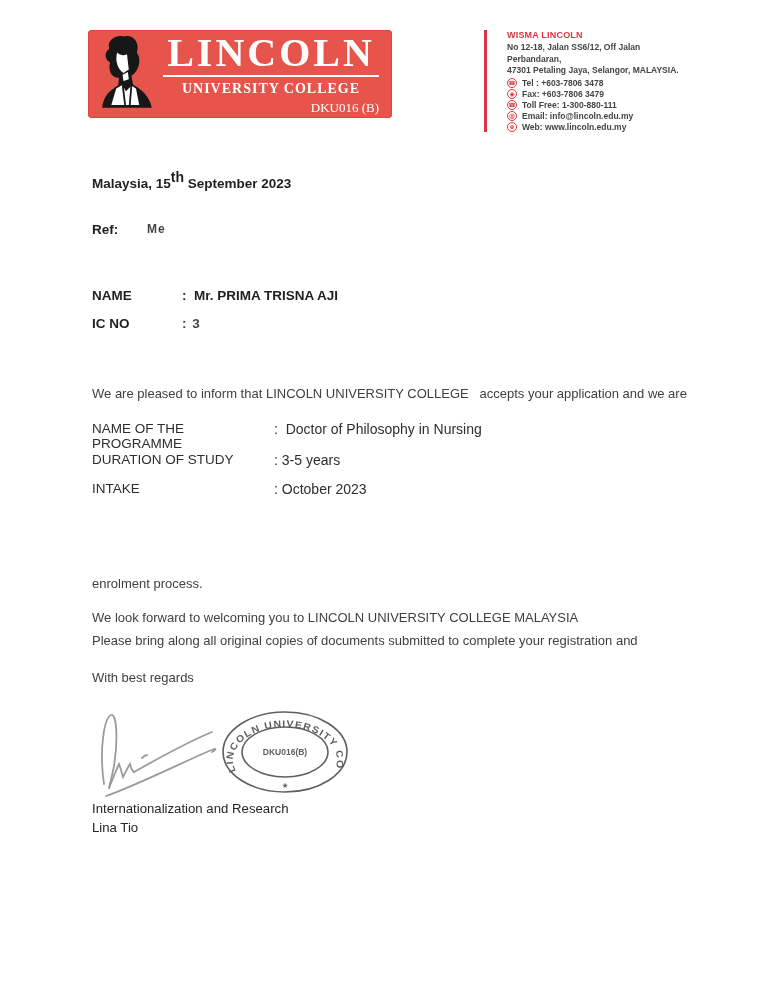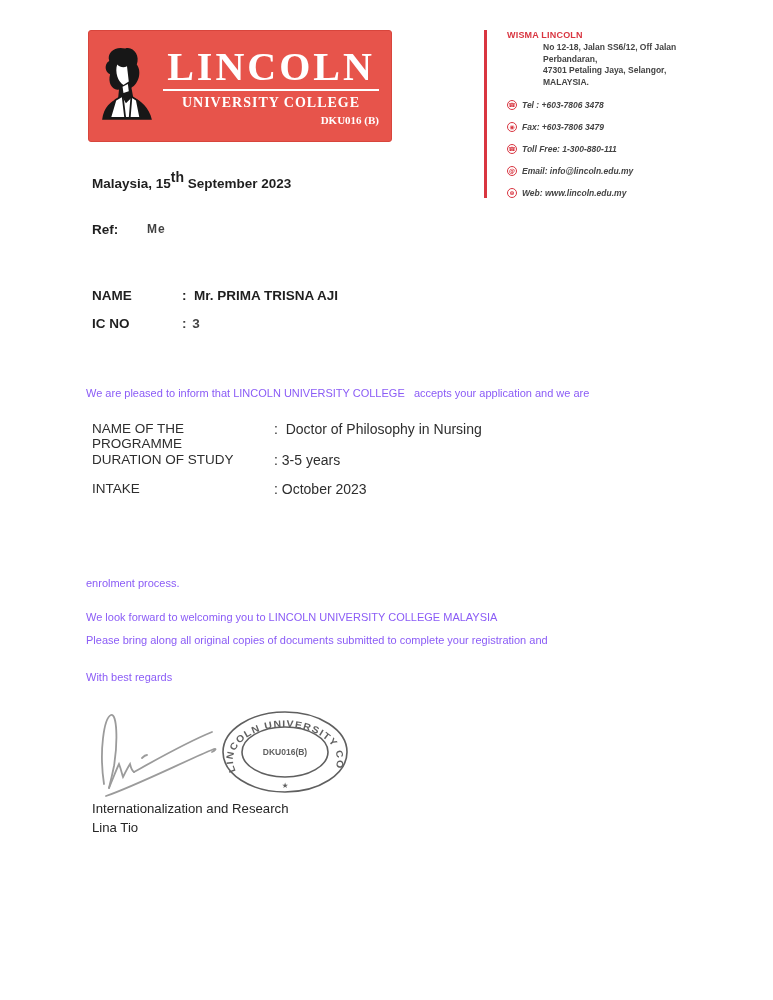--- a/index.html
+++ b/index.html
@@ -11,21 +11,21 @@
     background: #ffffff;
     font-family: "Liberation Sans", sans-serif;
     color: #2e2e2e;
     overflow: hidden;
   }
 
   
   .logo-box {
     position: absolute;
     left: 88px; top: 30px;
-    width: 304px; height: 112px;
+    width: 304px; height: 88px;
     background: #e7544b;
     border: 1px solid #d8453c;
     border-radius: 3px;
     display: flex;
     align-items: center;
     padding: 4px 10px 4px 6px;
   }
   .bust { flex: 0 0 auto; width: 64px; height: 80px; margin-top: -2px; }
   .logo-text { flex: 1 1 auto; color: #ffffff; text-align: center; margin-left: 2px; }
   .logo-name {
@@ -40,22 +40,22 @@
   .logo-subname {
     font-family: "Liberation Serif", serif;
     font-weight: bold;
     font-size: 14px;
     line-height: 20px;
     letter-spacing: 1px;
     white-space: nowrap;
   }
   .logo-code {
     font-family: "Liberation Serif", serif;
-    font-weight: bold;
-    font-size: 11px;
+    font-weight: normal;
+    font-size: 13px;
     text-align: right;
     margin-top: 1px;
     padding-right: 2px;
   }
 
   
   .contact {
     position: absolute;
     left: 484px; top: 30px;
     width: 210px;
@@ -64,28 +64,27 @@
     font-size: 8.5px;
     color: #3a3a3a;
   }
   .contact-title {
     color: #d93540;
     font-weight: bold;
     font-size: 9px;
     letter-spacing: .2px;
     margin-bottom: 2px;
   }
-  .contact-address { line-height: 11.5px; font-weight: 600; color: #444; margin-left: 36px; }
+  .contact-address { line-height: 11.5px; font-weight: 600; color: #444; }
   .contact-row {
     display: flex;
     align-items: flex-end;
-    margin-top: 12px;
+    margin-top: 1px;
     font-weight: 600;
     color: #444;
-    font-style: italic;
   }
   .c-icon {
     flex: 0 0 auto;
     width: 10px; height: 10px;
     border: 1px solid #d93540;
     border-radius: 50%;
     color: #d93540;
     font-family: "DejaVu Sans", sans-serif;
     font-size: 6px;
     line-height: 8px;
@@ -99,21 +98,21 @@
   .date-line sup { font-size: 14px; font-weight: bold; text-align: center; }
   .smudge { filter: blur(0.6px); opacity: .85; letter-spacing: 1px; }
 
   .field-row { position: absolute; left: 92px; display: flex; font-size: 13.5px; }
   .field-row .flabel { width: 90px; flex: 0 0 auto; }
   .field-row.bold-row .flabel, .field-row.bold-row .fvalue { font-weight: bold; color: #1f1f1f; }
   .field-row .fvalue { white-space: pre; }
   .prog-row .flabel { width: 182px; }
   .prog-row .fvalue { font-size: 14px; }
 
-  .para { position: absolute; left: 86px; font-size: 11px; line-height: 19px; color: #8b5cf6; white-space: pre; }
+  .para { position: absolute; left: 92px; font-size: 13px; line-height: 19px; color: #404040; white-space: pre; }
 
   
   .signature-svg { position: absolute; left: 90px; top: 696px; }
   .stamp-svg { position: absolute; left: 219px; top: 708px; opacity: .88; }
   .signer { position: absolute; left: 92px; top: 799px; font-size: 13.2px; line-height: 19px; color: #262626; }
 </style>
 </head>
 <body>
 
 <div class="page">

